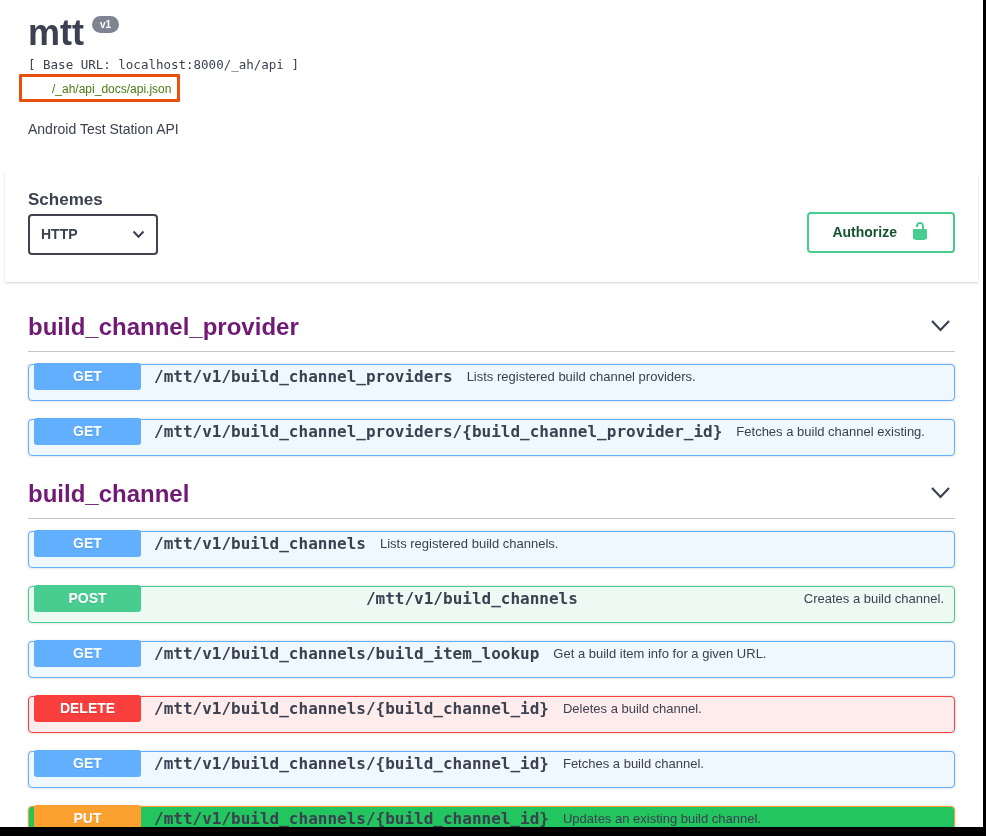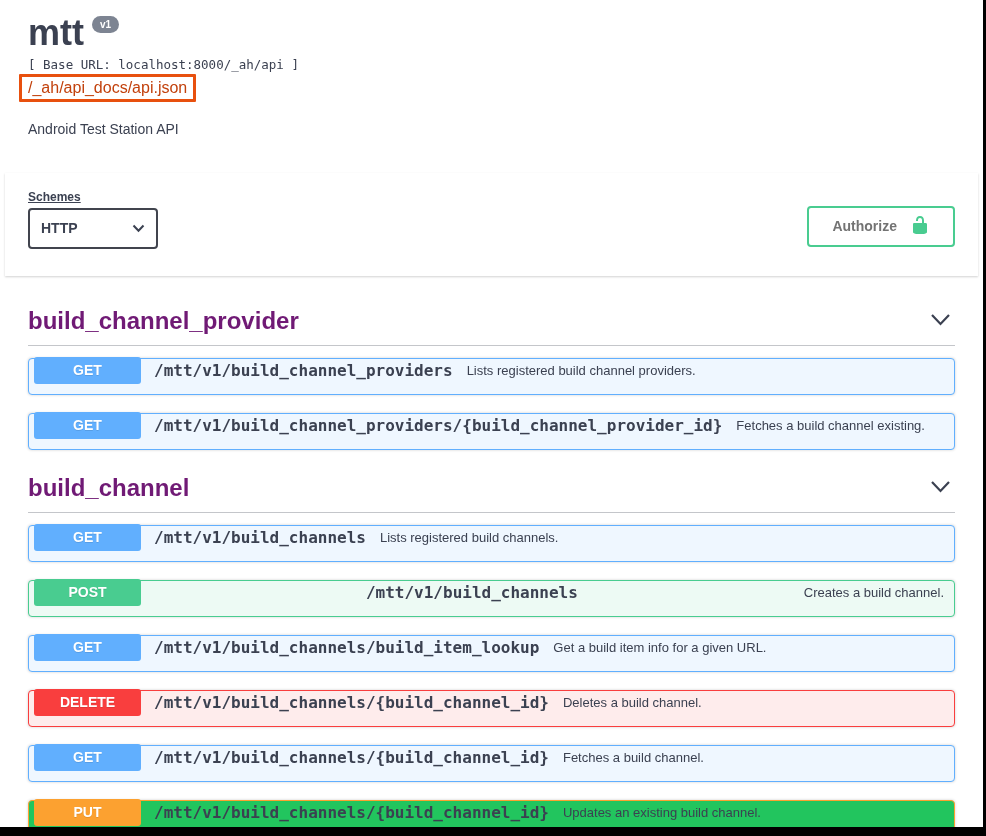--- a/index.html
+++ b/index.html
@@ -34,46 +34,46 @@
   }
   .link-box {
     display: inline-block;
     border: 3px solid #e8500e;
     padding: 2px 6px;
     margin-left: -9px;
     margin-top: 2px;
     border-radius: 1px;
   }
   .spec-link {
-    font-size: 16px; color: #c2410c; text-decoration: none; cursor: pointer;
+    font-size: 12px; color: #4d7c0f; text-decoration: none; cursor: pointer; margin-left: 24px;
   }
   .api-description { margin-top: 19px; font-size: 14px; color: #3b4151; }
 
   
   .scheme-container {
     margin: 36px 5px 0;
     padding: 17px 23px 27px;
     background: #fff;
     box-shadow: 0 1px 2px 0 rgba(0,0,0,0.18);
     display: flex; justify-content: space-between; align-items: flex-end;
   }
-  .schemes-label { font-size: 12px; font-weight: bold; color: #3b4151; margin-bottom: 4px; text-decoration: underline; }
+  .schemes-label { font-size: 17px; font-weight: bold; color: #3b4151; margin-bottom: 4px; }
   .scheme-select {
     width: 130px; height: 41px;
     border: 2px solid #41444e; border-radius: 4px;
     display: flex; align-items: center; justify-content: space-between;
     padding: 4px 11px;
     font-size: 14px; font-weight: bold; color: #3b4151;
     cursor: pointer; background: #fff;
   }
   .btn-authorize {
     display: flex; align-items: center; gap: 13px;
     border: 2px solid #49cc90; border-radius: 4px;
     background: transparent;
-    color: #737373; font-weight: bold; font-size: 14px;
+    color: #14532d; font-weight: bold; font-size: 14px;
     font-family: "Liberation Sans", sans-serif;
     padding: 7px 23px; margin-bottom: 2px;
     cursor: pointer;
     margin-left: 15px;
   }
 
   
   .sections { padding: 0 28px; }
   .tag-section { margin-top: 24px; }
   .tag-section:first-child { margin-top: 31px; }

